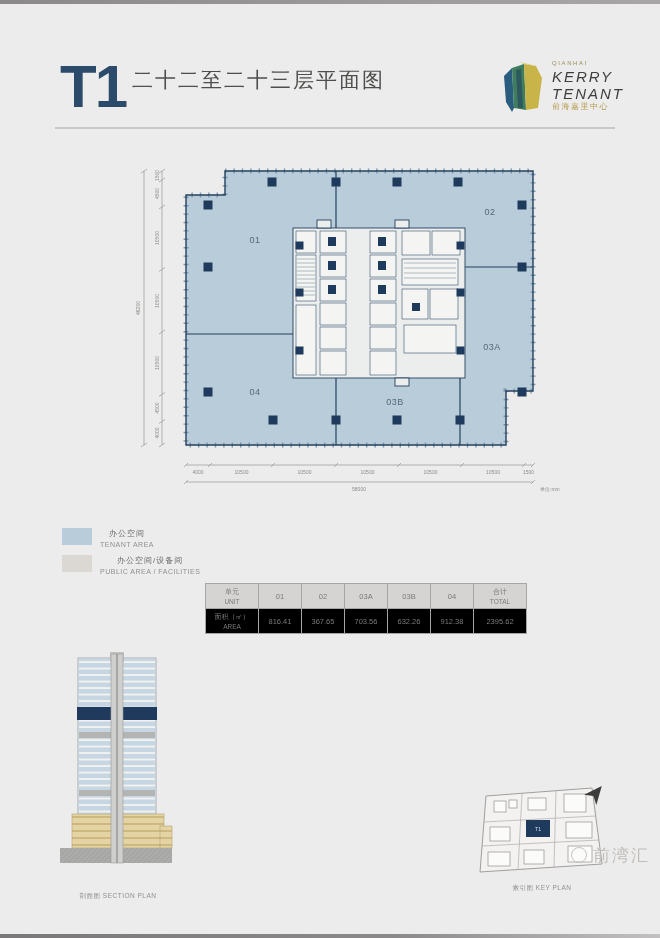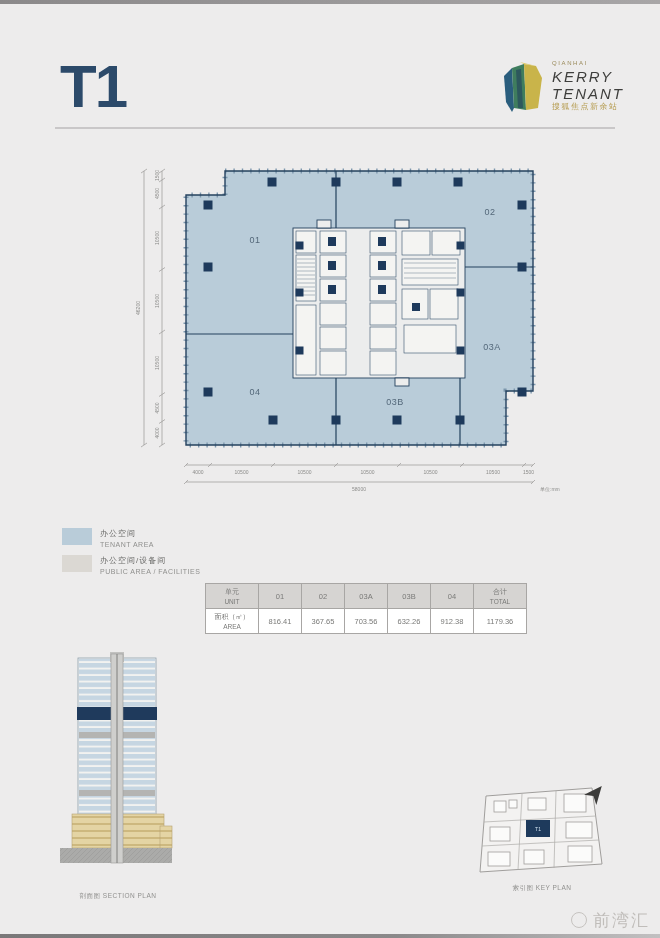--- a/index.html
+++ b/index.html
@@ -23,78 +23,79 @@
   .logo-text{position:absolute;left:552px;top:60px;line-height:1;}
   .logo-qianhai{font-size:6px;letter-spacing:1.6px;color:#9a8a5a;margin-bottom:3px;}
   .logo-kerry,.logo-centre{font-size:15px;letter-spacing:2px;color:#3e3e3c;margin-bottom:2px;font-style:italic;}
   .logo-cn{font-size:8px;letter-spacing:1.5px;color:#b59b4e;margin-top:2px;}
 
   .plan-svg{position:absolute;left:112px;top:155px;}
   .dim-label{font-size:5px;fill:#8c8c8a;}
   .unit-label{font-size:9px;fill:#54687a;letter-spacing:.5px;}
 
   
-  .legend{position:absolute;left:62px;top:528px;}
+  .legend{position:absolute;left:62px;top:528px;text-align:center;}
   .legend-row{display:flex;align-items:flex-start;margin-bottom:7px;}
   .swatch{width:30px;height:17px;margin-right:8px;}
   .swatch-tenant{background:#b9ccd9;}
   .swatch-public{background:#dbd8d3;}
   .legend-cn{font-size:8px;color:#6a6a68;letter-spacing:1px;}
   .legend-en{font-size:7px;color:#8f8f8d;margin-top:2px;letter-spacing:.5px;}
 
   
   .area-table{position:absolute;left:205px;top:583px;border-collapse:collapse;}
   .area-table th,.area-table td{border:1px solid #a8a6a4;text-align:center;
     color:#7a7a78;padding:2px 0;}
   .area-table th{background:#d6d4d2;width:42px;font-weight:normal;font-size:7.5px;height:20px;}
   .area-table th.wide,.area-table td.rowhead{width:52px;}
-  .area-table td{background:#ffffff;font-size:7.5px;height:20px;}
+  .area-table td{background:#000000;font-size:7.5px;height:20px;}
   .cell-cn{display:block;font-size:7px;}
   .cell-en{display:block;font-size:6.5px;margin-top:1px;}
 
   
   .section-svg{position:absolute;left:56px;top:650px;}
   .section-caption{position:absolute;left:56px;top:892px;width:124px;text-align:center;
     font-size:6.5px;color:#90908e;letter-spacing:.5px;}
   .keyplan-svg{position:absolute;left:472px;top:782px;}
   .keyplan-caption{position:absolute;left:472px;top:884px;width:140px;text-align:center;
     font-size:6.5px;color:#90908e;letter-spacing:.5px;}
 
   
-  .wm-brand{position:absolute;right:10px;top:909px;font-size:17px;color:#c0bdba;
+  .wm-brand{position:absolute;right:10px;top:844px;font-size:17px;color:#c0bdba;
     letter-spacing:2px;}
   .wm-brand .circle{display:inline-block;width:14px;height:14px;border:1.5px solid #c6c3c0;
     border-radius:50%;margin-right:6px;vertical-align:-2px;}
   .wm-sohu{position:absolute;right:2px;top:906px;font-size:20px;font-weight:bold;color:#4a4644;
     letter-spacing:1px;
     text-shadow:-1px -1px 0 #fff,1px -1px 0 #fff,-1px 1px 0 #fff,1px 1px 0 #fff,2px 2px 2px rgba(0,0,0,.35);}
 </style>
 </head>
 <body>
 
 <div class="page">
   <div class="edge-top"></div>
 
   <div class="tower">T1</div>
   <div class="titles">
+    <div class="title-cn">二十二至二十三层平面图</div>
   </div>
   <div class="divider"></div>
 
   <svg class="logo-gem" width="48" height="58" viewBox="0 0 48 58">
     <polygon points="6,18 14,10 16,50 14,54 8,44" fill="#2a5d7d"></polygon>
     <polygon points="14,10 26,6 28,52 16,50" fill="#3f7d5e"></polygon>
     <polygon points="26,6 38,8 44,20 40,50 28,52" fill="#c9b44a"></polygon>
     <polygon points="22,4 38,8 26,6" fill="#d9c85f"></polygon>
     <polygon points="18,12 23,11 25,50 20,50" fill="#1f3a5c" opacity="0.55"></polygon>
   </svg>
   <div class="logo-text">
     <div class="logo-qianhai">QIANHAI</div>
     <div class="logo-kerry">KERRY</div>
     <div class="logo-centre">TENANT</div>
-    <div class="logo-cn">搜狐焦点新余站</div>
+    <div class="logo-cn">前海嘉里中心</div>
   </div>
 
   <svg class="plan-svg" width="460" height="345" viewBox="0 0 460 345">
 
     <path d="M113,16 L421,16 L421,236 L394,236 L394,290 L74,290 L74,40 L113,40 Z" fill="#b9ccd9" stroke="#7d97ad" stroke-width="5" stroke-dasharray="1.4,7"></path>
     <path d="M113,16 L421,16 L421,236 L394,236 L394,290 L74,290 L74,40 L113,40 Z" fill="none" stroke="#24415e" stroke-width="1.4"></path>
 
     <path d="M224,16 V73 M224,223 V290 M348,223 V290 M74,179 H181 M353,112 H421" stroke="#24415e" stroke-width="1.2" fill="none"></path>
 
     <g stroke="#24415e" stroke-width="0.9" fill="#eceded">
@@ -238,21 +239,21 @@
     <tr>
       <td class="rowhead">
         <span class="cell-cn">面积（㎡）</span>
         <span class="cell-en">AREA</span>
       </td>
       <td>816.41</td>
       <td>367.65</td>
       <td>703.56</td>
       <td>632.26</td>
       <td>912.38</td>
-      <td>1179.36</td>
+      <td>2395.62</td>
     </tr>
   </tbody>
     </table>
 
   <svg class="section-svg" width="124" height="238" viewBox="0 0 124 238">
     <defs>
       <pattern id="flr" width="4" height="6.5" patternUnits="userSpaceOnUse">
         <rect width="4" height="4.6" fill="#c6d6e2"></rect>
           <rect y="4.6" width="4" height="1.9" fill="#f2f2f0"></rect>
       </pattern>

